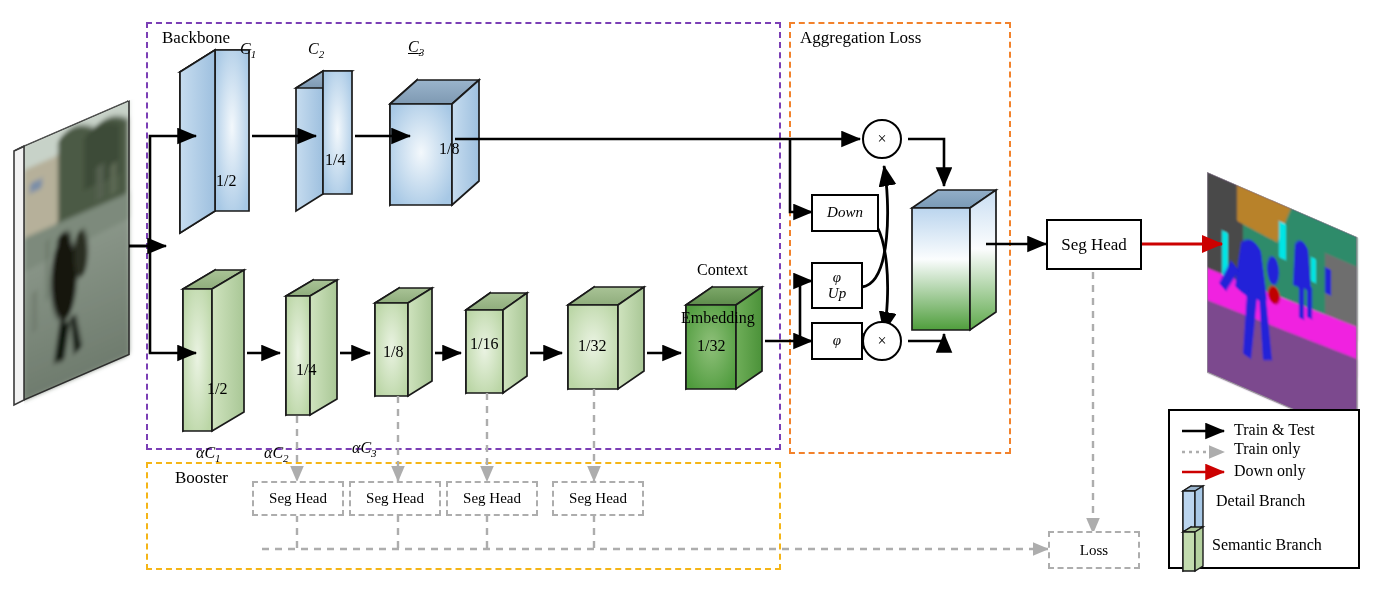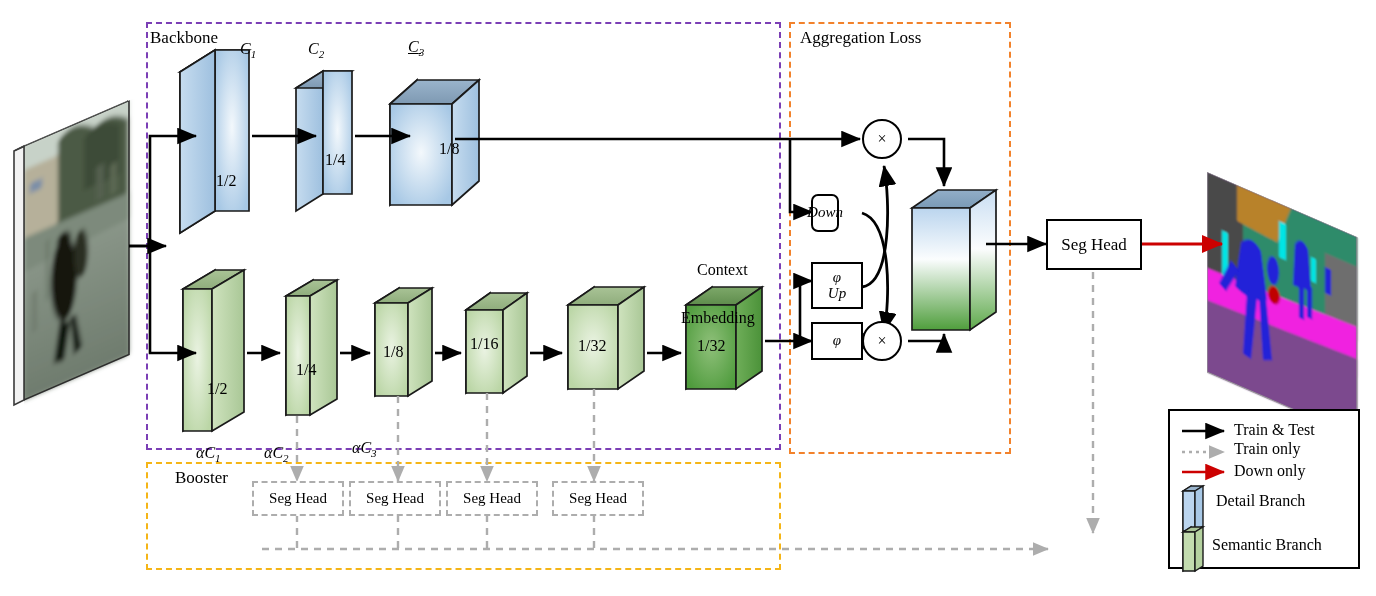--- a/index.html
+++ b/index.html
@@ -25,21 +25,21 @@
   .legendbox{position:absolute;box-sizing:border-box;border:2px solid #000;background:#fff;}
   .legtext{position:absolute;font-size:16px;font-family:Liberation Serif, serif;white-space:nowrap;}
   .subnum{font-size:11px;vertical-align:sub;}
 </style>
 </head>
 <body>
 
 <div id="stage">
 
   <div class="grpbox" style="left:146px;top:22px;width:635px;height:428px;border-width:2.6px;border-color:#7B3FB5;"></div>
-  <div class="grplabel" style="left:150px;top:28px;">Backbone</div>
+  <div class="grplabel" style="left:162px;top:28px;">Backbone</div>
 
   <div class="grpbox" style="left:789px;top:22px;width:222px;height:432px;border-width:2.6px;border-color:#F2822B;"></div>
   <div class="grplabel" style="left:800px;top:28px;">Aggregation Loss</div>
 
   <div class="grpbox" style="left:146px;top:462px;width:635px;height:108px;border-width:2.6px;border-color:#F5B517;"></div>
   <div class="grplabel" style="left:158px;top:468px;margin-left:17px;">Booster</div>
 
   <svg class="layer" viewBox="0 0 1376 596">
     <defs>
 
@@ -346,40 +346,43 @@
   <div class="cubelbl" style="left:207px;top:380px;">1/2</div>
   <div class="cubelbl" style="left:296px;top:361px;">1/4</div>
   <div class="cubelbl" style="left:383px;top:343px;">1/8</div>
   <div class="cubelbl" style="left:470px;top:335px;">1/16</div>
   <div class="cubelbl" style="left:578px;top:337px;">1/32</div>
 
   <div class="cubelbl" style="left:697px;top:261px;">Context</div>
   <div class="cubelbl" style="left:681px;top:281px;margin-top:28px;">Embedding</div>
   <div class="cubelbl" style="left:697px;top:337px;">1/32</div>
 
-  <div class="opbox" style="left:811px;top:194px;width:28px;height:38px;border-radius:7px;">
+  <div class="opbox" style="left:811px;top:194px;width:68px;height:38px;">
     <span>Down</span>
   </div>
   <div class="opbox" style="left:811px;top:262px;width:52px;height:47px;">
     <span>φ</span>
     <span>Up</span>
   </div>
   <div class="opbox" style="left:811px;top:322px;width:52px;height:38px;">
     <span>φ</span>
   </div>
 
   <div class="mulcirc" style="left:862px;top:119px;width:40px;height:40px;">
     <span>×</span>
   </div>
   <div class="mulcirc" style="left:862px;top:321px;width:40px;height:40px;">
     <span>×</span>
   </div>
 
   <div class="solidbox" style="left:1046px;top:219px;width:96px;height:51px;">
     <span>Seg Head</span>
+  </div>
+  <div class="dashbox" style="left:1048px;top:531px;width:92px;height:38px;">
+    <span>Loss</span>
   </div>
 
   <div class="dashbox" style="left:252px;top:481px;width:92px;height:35px;">
     <span>Seg Head</span>
   </div>
   <div class="dashbox" style="left:349px;top:481px;width:92px;height:35px;">
     <span>Seg Head</span>
   </div>
   <div class="dashbox" style="left:446px;top:481px;width:92px;height:35px;">
     <span>Seg Head</span>

